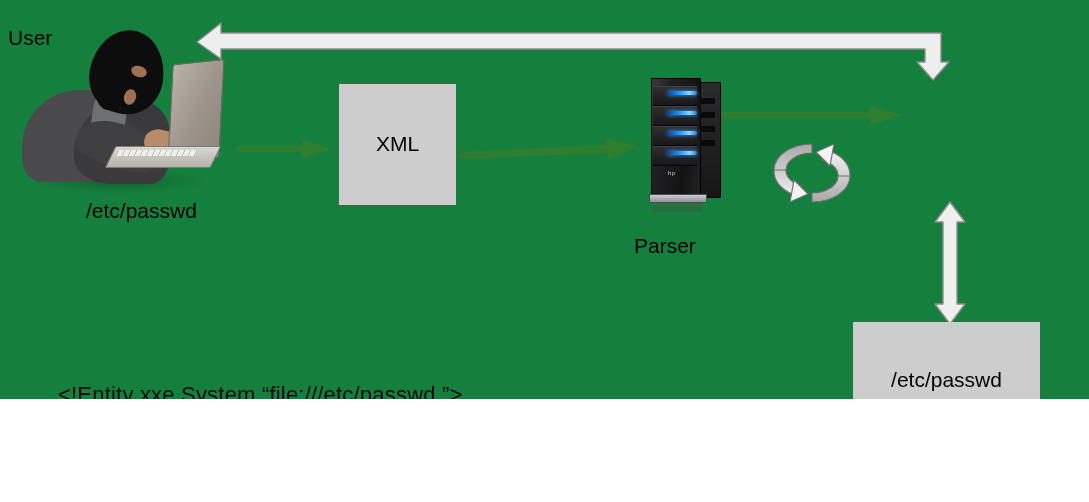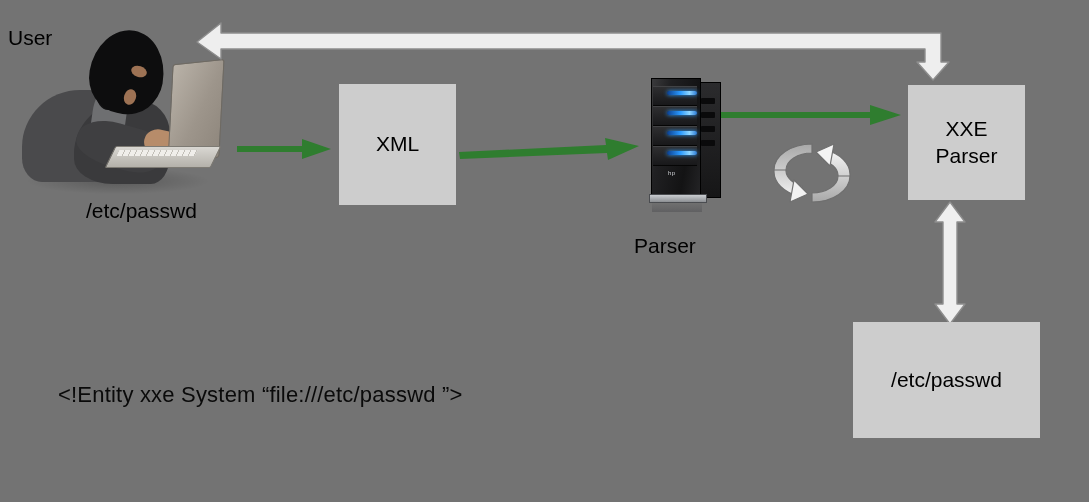--- a/index.html
+++ b/index.html
@@ -7,22 +7,22 @@
     padding: 0;
     background: #ffffff;
   }
   body {
     font-family: "Liberation Sans", sans-serif;
     color: #000000;
   }
   #canvas {
     position: relative;
     width: 1089px;
-    height: 502px;
-    background: #737373;
+    height: 399px;
+    background: #15803d;
     overflow: hidden;
   }
   .abs { position: absolute; }
 
   
   .label {
     font-size: 21px;
     line-height: 1.15;
     color: #000000;
     white-space: nowrap;
@@ -276,26 +276,20 @@
              A 26,17 0 0 1 44,55 Z
              M 82,38
              L 82,36
              A 38,26 0 0 0 58,12
              L 54,22
              A 26,17 0 0 1 70,37
              L 70,38 Z" fill="url(#cycGradB)" stroke="#6f6f6f" stroke-width="1.2" stroke-linejoin="round"></path>
     <polygon points="62,28 48,14 66,6" fill="#f4f4f4" stroke="#6f6f6f" stroke-width="1.2" stroke-linejoin="round"></polygon>
   </svg>
 
-  <div class="abs gbox" style="left:908px; top:85px; width:117px; height:115px;">
-    <span class="gbox-text">
-      <span>XXE</span><br>
-      <span>Parser</span>
-    </span>
-  </div>
 
   <svg class="abs" style="left:192px; top:12px;" width="760" height="74" viewBox="0 0 760 74">
     <path d="M 5,30
              L 29,11
              L 29,21
              L 749,21
              L 749,50
              L 757,50
              L 741,68
              L 725,50

